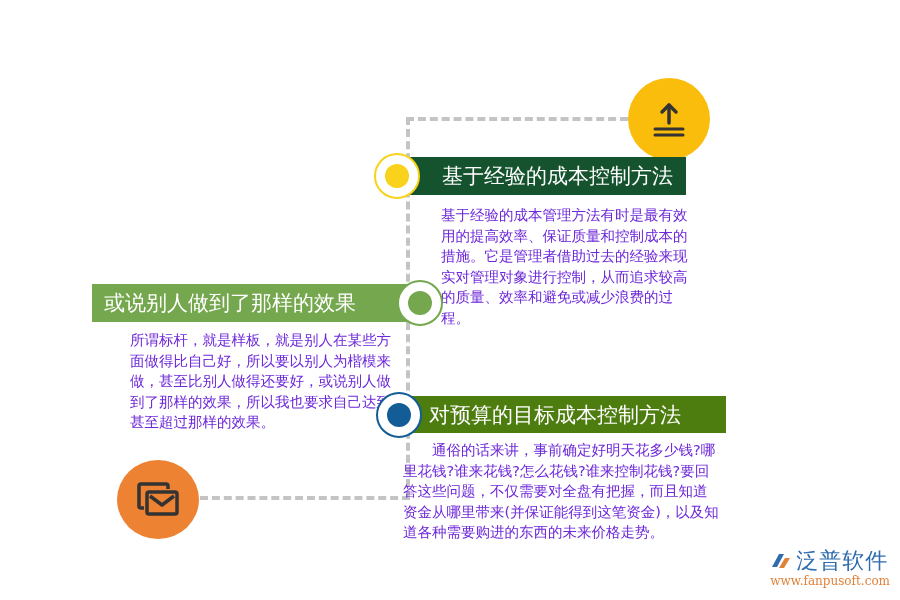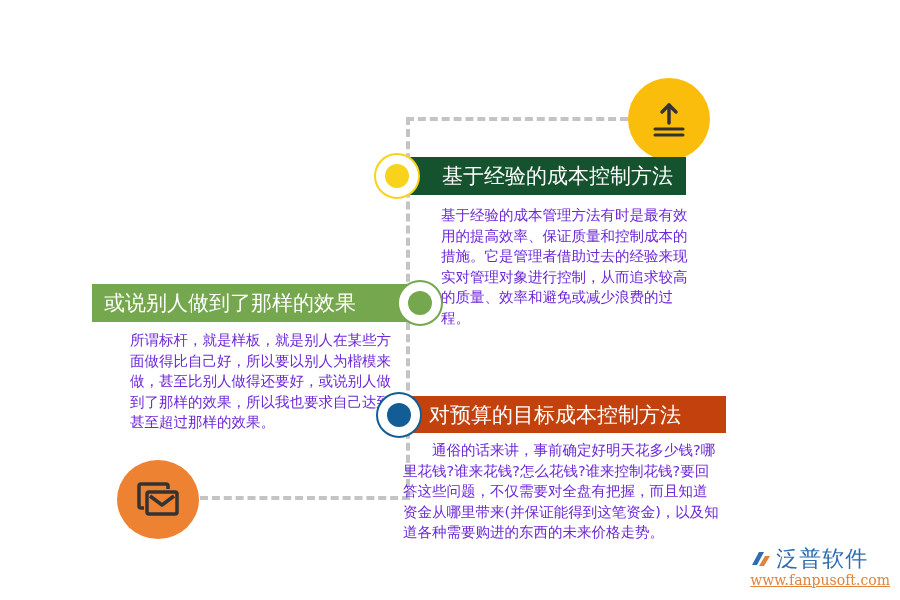--- a/index.html
+++ b/index.html
@@ -9,21 +9,21 @@
   .dash-h { position:absolute; height:0; border-top:4px dashed #c4c4c4; }
   .bar { position:absolute; color:#ffffff; font-size:21px; line-height:38px; white-space:nowrap;
          font-family: "DejaVu Serif", "Liberation Serif", serif; }
   .ring { position:absolute; border-radius:50%; background:#ffffff; box-sizing:border-box; }
   .ring .dot { position:absolute; border-radius:50%; }
   .body-text { position:absolute; font-size:14.5px; line-height:20.5px; color:#6d28d9; }
   .icon-circle { position:absolute; border-radius:50%; display:flex; align-items:center; justify-content:center; }
   .logo { position:absolute; right:10px; bottom:12px; text-align:center; }
   .logo-name { font-size:22px; color:#2f6cb0; letter-spacing:1px; display:flex; align-items:center; gap:4px;
                font-family: "DejaVu Sans", sans-serif; }
-  .logo-url { font-size:14px; color:#e0823a; font-family:"DejaVu Serif", serif; margin-top:-2px;text-decoration:underline; }
+  .logo-url { font-size:12px; color:#e0823a; font-family:"DejaVu Serif", serif; margin-top:-2px; }
 </style>
 </head>
 <body>
 
 <div class="dash-h" style="left:406px; top:117px; width:222px;"></div>
 <div class="dash-v" style="left:406px; top:117px; height:382px;"></div>
 <div class="dash-h" style="left:200px; top:496px; width:210px;"></div>
 
 <div class="icon-circle" style="left:628px; top:78px; width:82px; height:82px; background:#fbbd0b;">
   <svg width="40" height="40" viewBox="0 0 40 40">
@@ -43,21 +43,21 @@
 <div class="body-text" style="left:441px; top:205px; width:260px;">基于经验的成本管理方法有时是最有效用的提高效率、保证质量和控制成本的措施。它是管理者借助过去的经验来现实对管理对象进行控制，从而追求较高的质量、效率和避免或减少浪费的过程。</div>
 
 <div class="bar" style="left:92px; top:284px; width:330px; height:38px; background:#75a84e; padding-left:12px; box-sizing:border-box;">
   <span>或说别人做到了那样的效果</span>
 </div>
 <div class="ring" style="left:397px; top:280px; width:46px; height:46px; border:2px solid #75a84e;">
   <div class="dot" style="left:9px; top:9px; width:24px; height:24px; background:#75a84e;"></div>
 </div>
 <div class="body-text" style="left:130px; top:330px; width:262px;">所谓标杆，就是样板，就是别人在某些方面做得比自己好，所以要以别人为楷模来做，甚至比别人做得还要好，或说别人做到了那样的效果，所以我也要求自己达到甚至超过那样的效果。</div>
 
-<div class="bar" style="left:400px; top:396px; width:326px; height:37px; background:#c2410c; padding-left:29px; box-sizing:border-box;">
+<div class="bar" style="left:400px; top:396px; width:326px; height:37px; background:#4d7c0f; padding-left:29px; box-sizing:border-box;">
   <span>对预算的目标成本控制方法</span>
 </div>
 <div class="ring" style="left:376px; top:392px; width:46px; height:46px; border:2px solid #135d96;">
   <div class="dot" style="left:9px; top:9px; width:24px; height:24px; background:#135d96;"></div>
 </div>
 <div class="body-text" style="left:403px; top:440px; width:318px; text-indent:2em;">通俗的话来讲，事前确定好明天花多少钱?哪里花钱?谁来花钱?怎么花钱?谁来控制花钱?要回答这些问题，不仅需要对全盘有把握，而且知道资金从哪里带来(并保证能得到这笔资金)，以及知道各种需要购进的东西的未来价格走势。</div>
 
 <div class="icon-circle" style="left:117px; top:460px; width:82px; height:79px; background:#ee8233;">
   <svg width="44" height="40" viewBox="0 0 44 40">
     <path d="M8 28 L5 28 Q3 28 3 26 L3 6 Q3 4 5 4 L30 4 Q32 4 32 6 L32 9" fill="none" stroke="#333" stroke-width="3.5" stroke-linejoin="round"></path>

